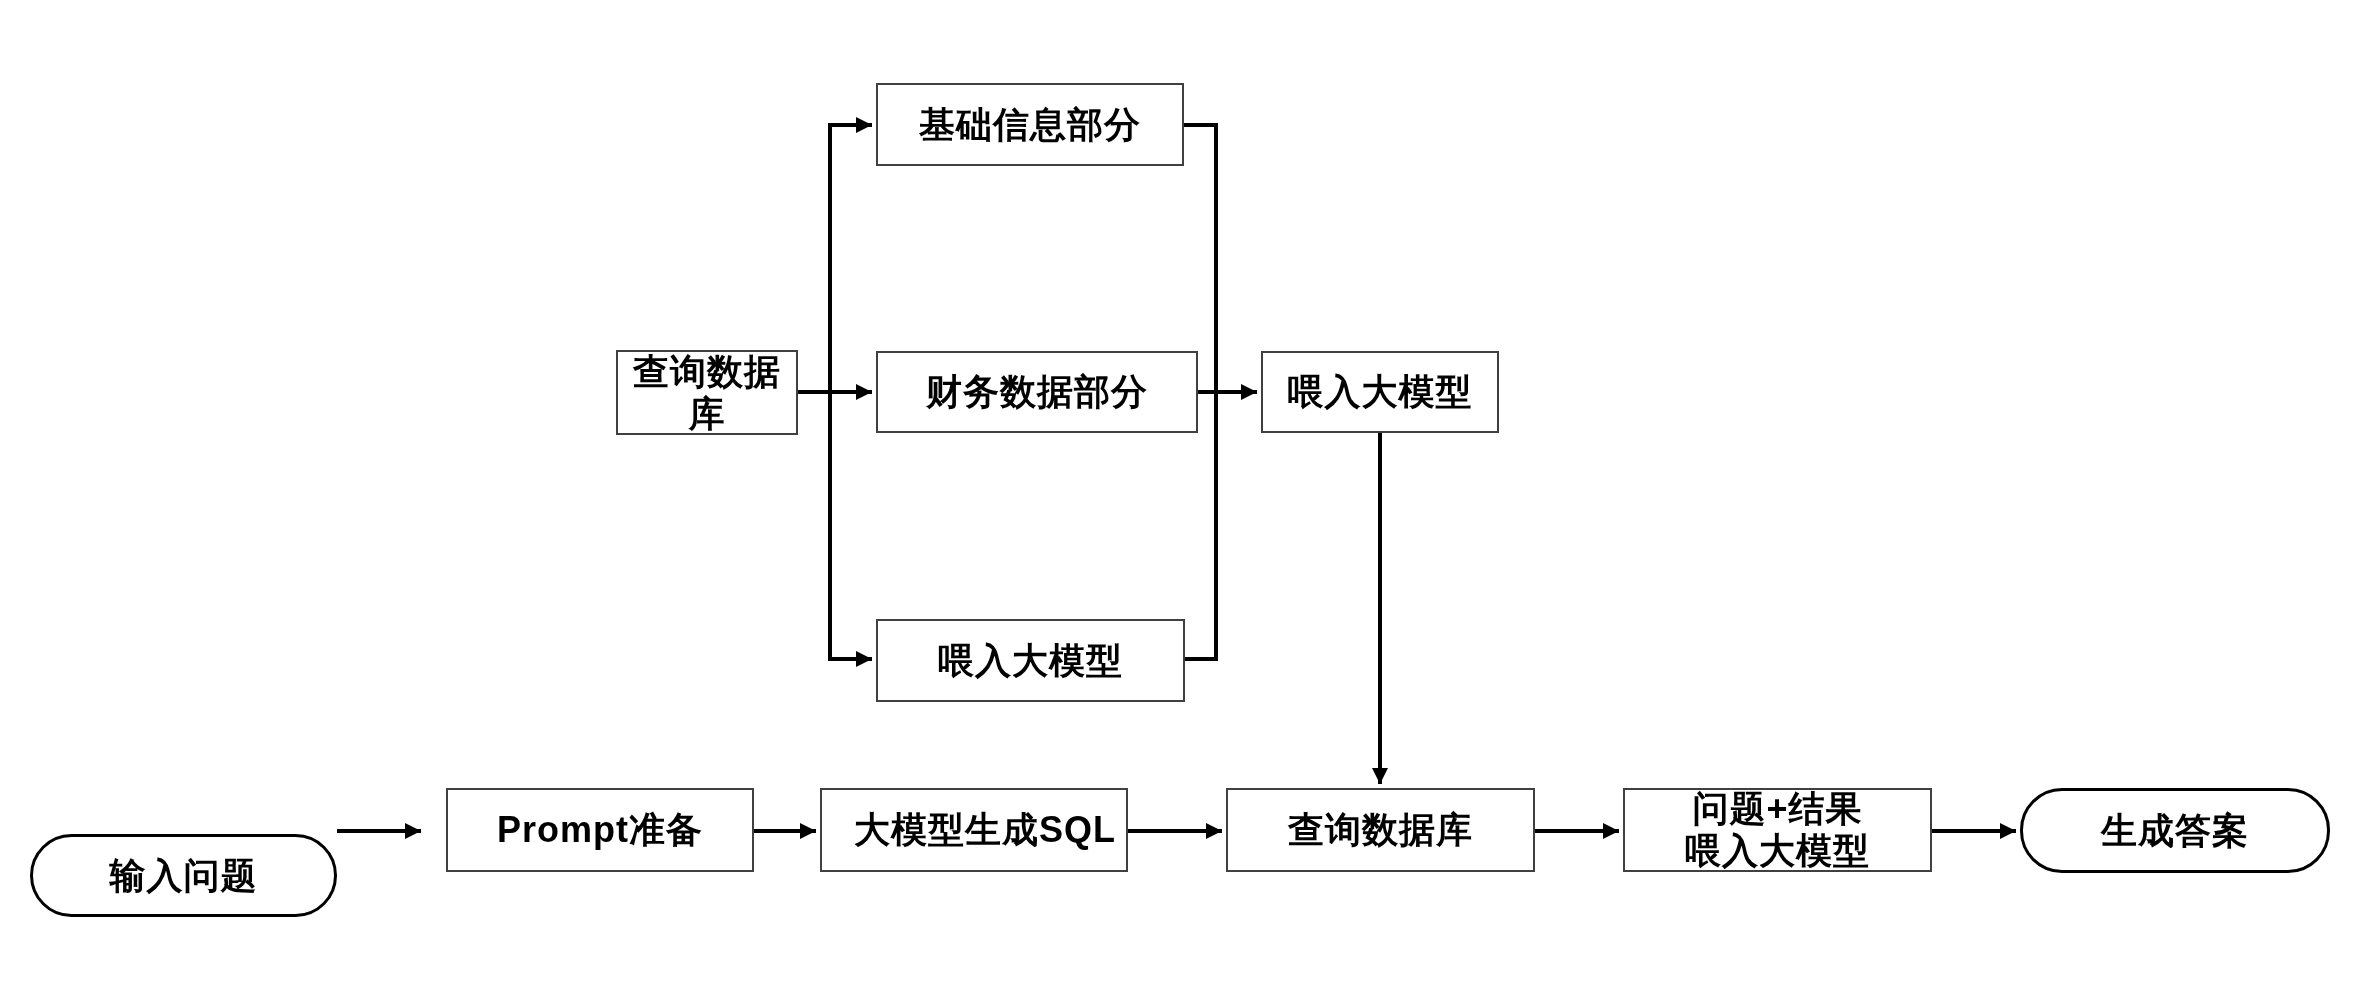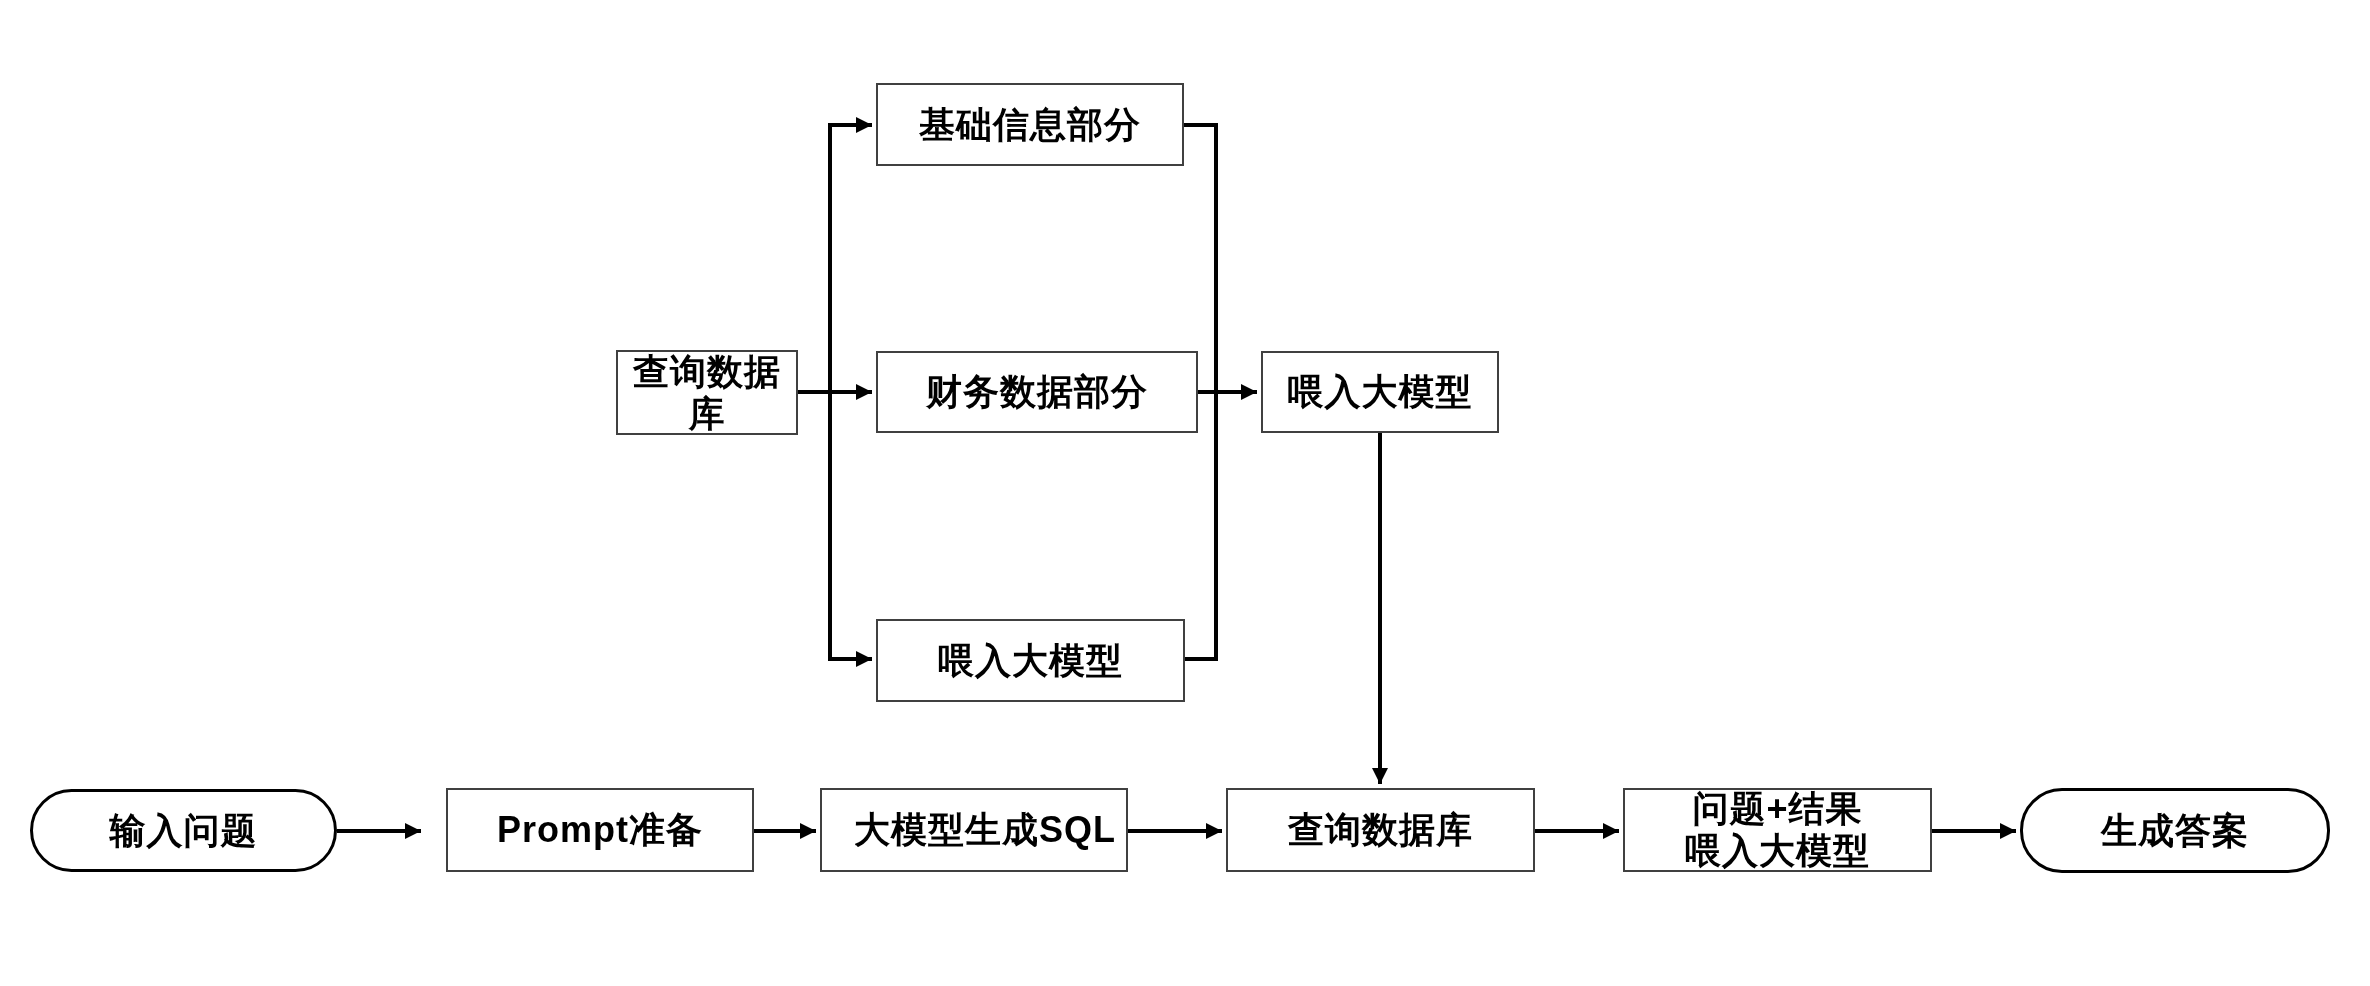--- a/index.html
+++ b/index.html
@@ -44,21 +44,21 @@
     border: 3px solid #000000;
     border-radius: 42px;
   }
   
   .n-data-processing     { left: 616px;  top: 350px; width: 182px; height: 85px; }
   .n-basic-info          { left: 876px;  top: 83px;  width: 308px; height: 83px; }
   .n-financial-data      { left: 876px;  top: 351px; width: 322px; height: 82px; }
   .n-comprehensive-info  { left: 876px;  top: 619px; width: 309px; height: 83px; }
   .n-insert-db           { left: 1261px; top: 351px; width: 238px; height: 82px; }
   
-  .n-input-question      { left: 30px;   top: 789px; width: 307px; height: 83px; }
+  .n-input-question      { left: 30px;   top: 834px; width: 307px; height: 83px; }
   .n-prompt-prep         { left: 446px;  top: 788px; width: 308px; height: 84px; }
   .n-llm-sql             { left: 820px;  top: 788px; width: 308px; height: 84px; padding-left: 22px; }
   .n-query-db            { left: 1226px; top: 788px; width: 309px; height: 84px; text-align: center; }
   .n-question-result     { left: 1623px; top: 788px; width: 309px; height: 84px; }
   .n-generate-answer     { left: 2020px; top: 788px; width: 310px; height: 85px; }
 </style>
 </head>
 <body>
 
 <div id="canvas">

